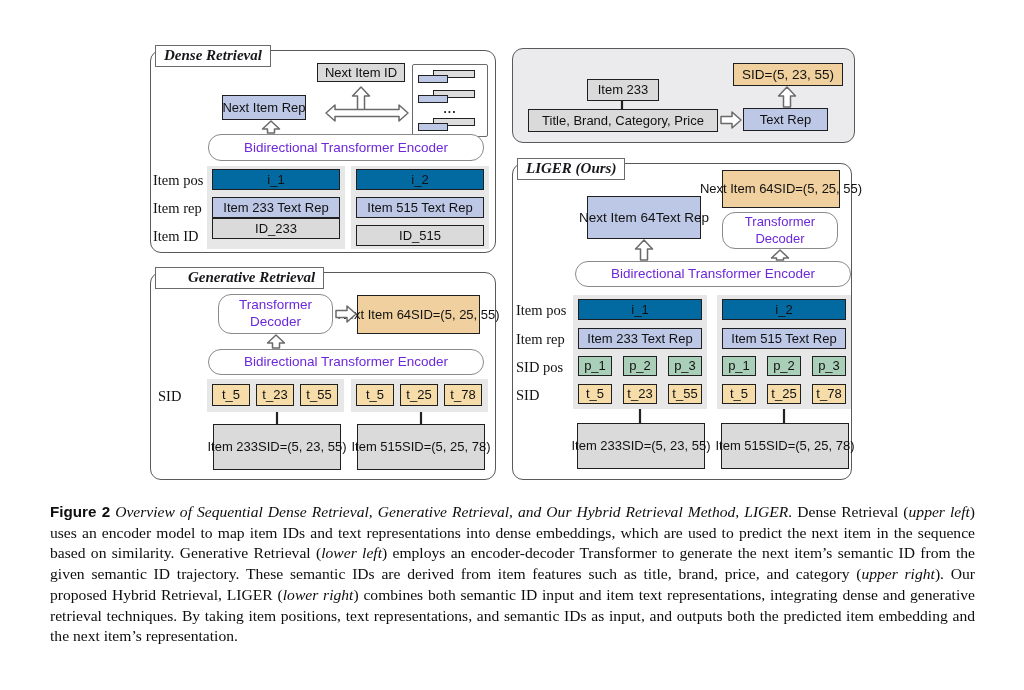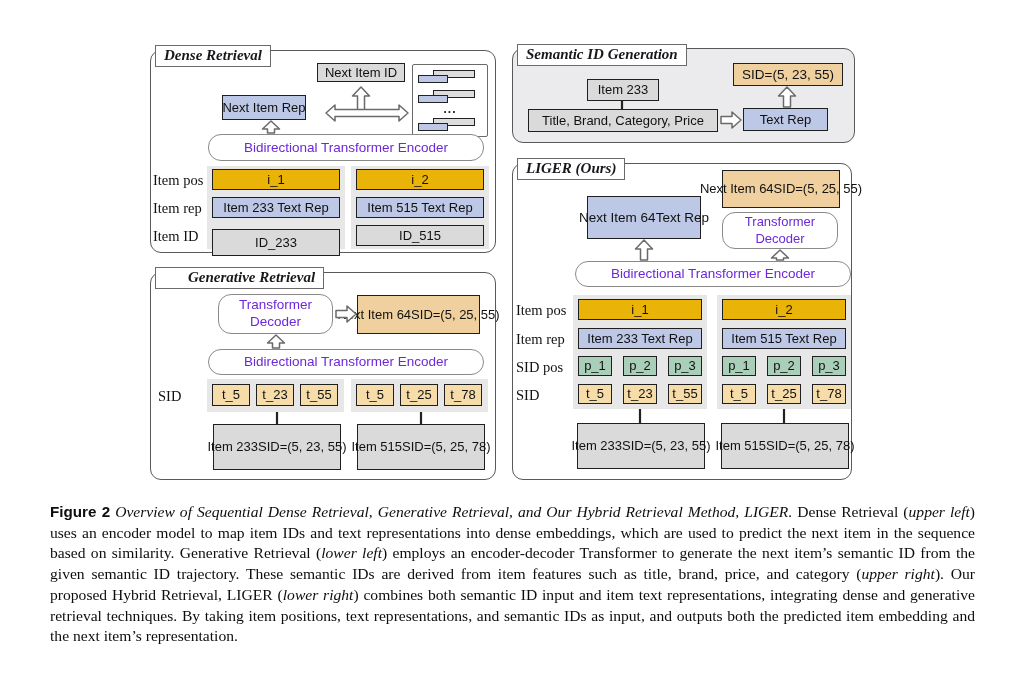--- a/index.html
+++ b/index.html
@@ -10,21 +10,21 @@
   .tab{position:absolute;background:#ffffff;border:1.4px solid #6a6a6a;z-index:4;
        font-family:"Liberation Serif",serif;font-style:italic;font-weight:bold;
        font-size:15px;color:#17171c;padding:1px 8px 2px 8px;white-space:nowrap;}
   .box{position:absolute;box-sizing:border-box;border:1.4px solid #1f1f1f;
        display:flex;align-items:center;justify-content:center;text-align:center;
        font-size:13px;color:#111;line-height:1.18;z-index:3;white-space:nowrap;}
   .two{flex-direction:row;white-space:nowrap;}
   .rounded{position:absolute;box-sizing:border-box;border:1.3px solid #8a8a8a;border-radius:13px;
        background:#ffffff;display:flex;align-items:center;justify-content:center;text-align:center;
        font-size:13.5px;color:#6d28d9;line-height:1.15;z-index:3;padding:8px 6px;}
-  .orange{background:#eab308;}
+  .orange{background:#0369a1;}
   .blue{background:#BDC7E6;}
   .gray{background:#DADADA;}
   .green{background:#AACFB9;}
   .tan{background:#F5DCA9;}
   .tanbig{background:#EFD09E;}
   .colbg{position:absolute;background:#E7E7E7;z-index:2;}
   .rowlabel{position:absolute;font-family:"Liberation Serif",serif;font-size:14.5px;color:#111;
        z-index:3;white-space:nowrap;}
   .stack{position:absolute;box-sizing:border-box;border:1.3px solid #6a6a6a;border-radius:2px;
        background:#ffffff;z-index:3;}
@@ -65,21 +65,21 @@
 
   <div class="rowlabel" style="left:153px;top:172px;">Item pos</div>
   <div class="rowlabel" style="left:153px;top:200px;">Item rep</div>
   <div class="rowlabel" style="left:153px;top:228px;">Item ID</div>
 
   <div class="colbg" style="left:207px;top:166px;width:138px;height:83px;"></div>
   <div class="colbg" style="left:351px;top:166px;width:138px;height:83px;"></div>
 
   <div class="box orange" style="left:212px;top:169px;width:128px;height:21px;">i_1</div>
   <div class="box blue" style="left:212px;top:197px;width:128px;height:21px;">Item 233 Text Rep</div>
-  <div class="box gray" style="left:212px;top:229px;width:128px;height:27px;">ID_233</div>
+  <div class="box gray" style="left:212px;top:218px;width:128px;height:21px;">ID_233</div>
   <div class="box orange" style="left:356px;top:169px;width:128px;height:21px;">i_2</div>
   <div class="box blue" style="left:356px;top:197px;width:128px;height:21px;">Item 515 Text Rep</div>
   <div class="box gray" style="left:356px;top:225px;width:128px;height:21px;">ID_515</div>
 
   <div class="panel" style="left:150px;top:272px;width:346px;height:208px;"></div>
   <div class="tab" style="left:155px;top:267px;padding-left:32px;">Generative Retrieval</div>
 
   <div class="rounded" style="left:218px;top:294px;width:115px;height:40px;white-space:normal;line-height:1.25;">Transformer Decoder</div>
   <div class="box two tanbig" style="left:357px;top:295px;width:123px;height:39px;">
     <span>Next Item 64</span>
@@ -102,21 +102,20 @@
   <div class="box two gray" style="left:213px;top:424px;width:128px;height:46px;">
     <span>Item 233</span>
     <span>SID=(5, 23, 55)</span>
   </div>
   <div class="box two gray" style="left:357px;top:424px;width:128px;height:46px;">
     <span>Item 515</span>
     <span>SID=(5, 25, 78)</span>
   </div>
 
   <div class="panel shaded" style="left:512px;top:48px;width:343px;height:95px;"></div>
-  <div class="tab" style="left:517px;top:44px;">Semantic ID Generation</div>
 
   <div class="box gray" style="left:587px;top:79px;width:72px;height:22px;">Item 233</div>
   <div class="box gray" style="left:528px;top:109px;width:190px;height:23px;">Title, Brand, Category, Price</div>
   <div class="box blue" style="left:743px;top:108px;width:85px;height:23px;">Text Rep</div>
   <div class="box tanbig" style="left:733px;top:63px;width:110px;height:23px;font-size:13.5px;">SID=(5, 23, 55)</div>
 
   <div class="panel" style="left:512px;top:163px;width:340px;height:317px;"></div>
   <div class="tab" style="left:517px;top:158px;">LIGER (Ours)</div>
 
   <div class="box two tanbig" style="left:722px;top:170px;width:118px;height:38px;">

